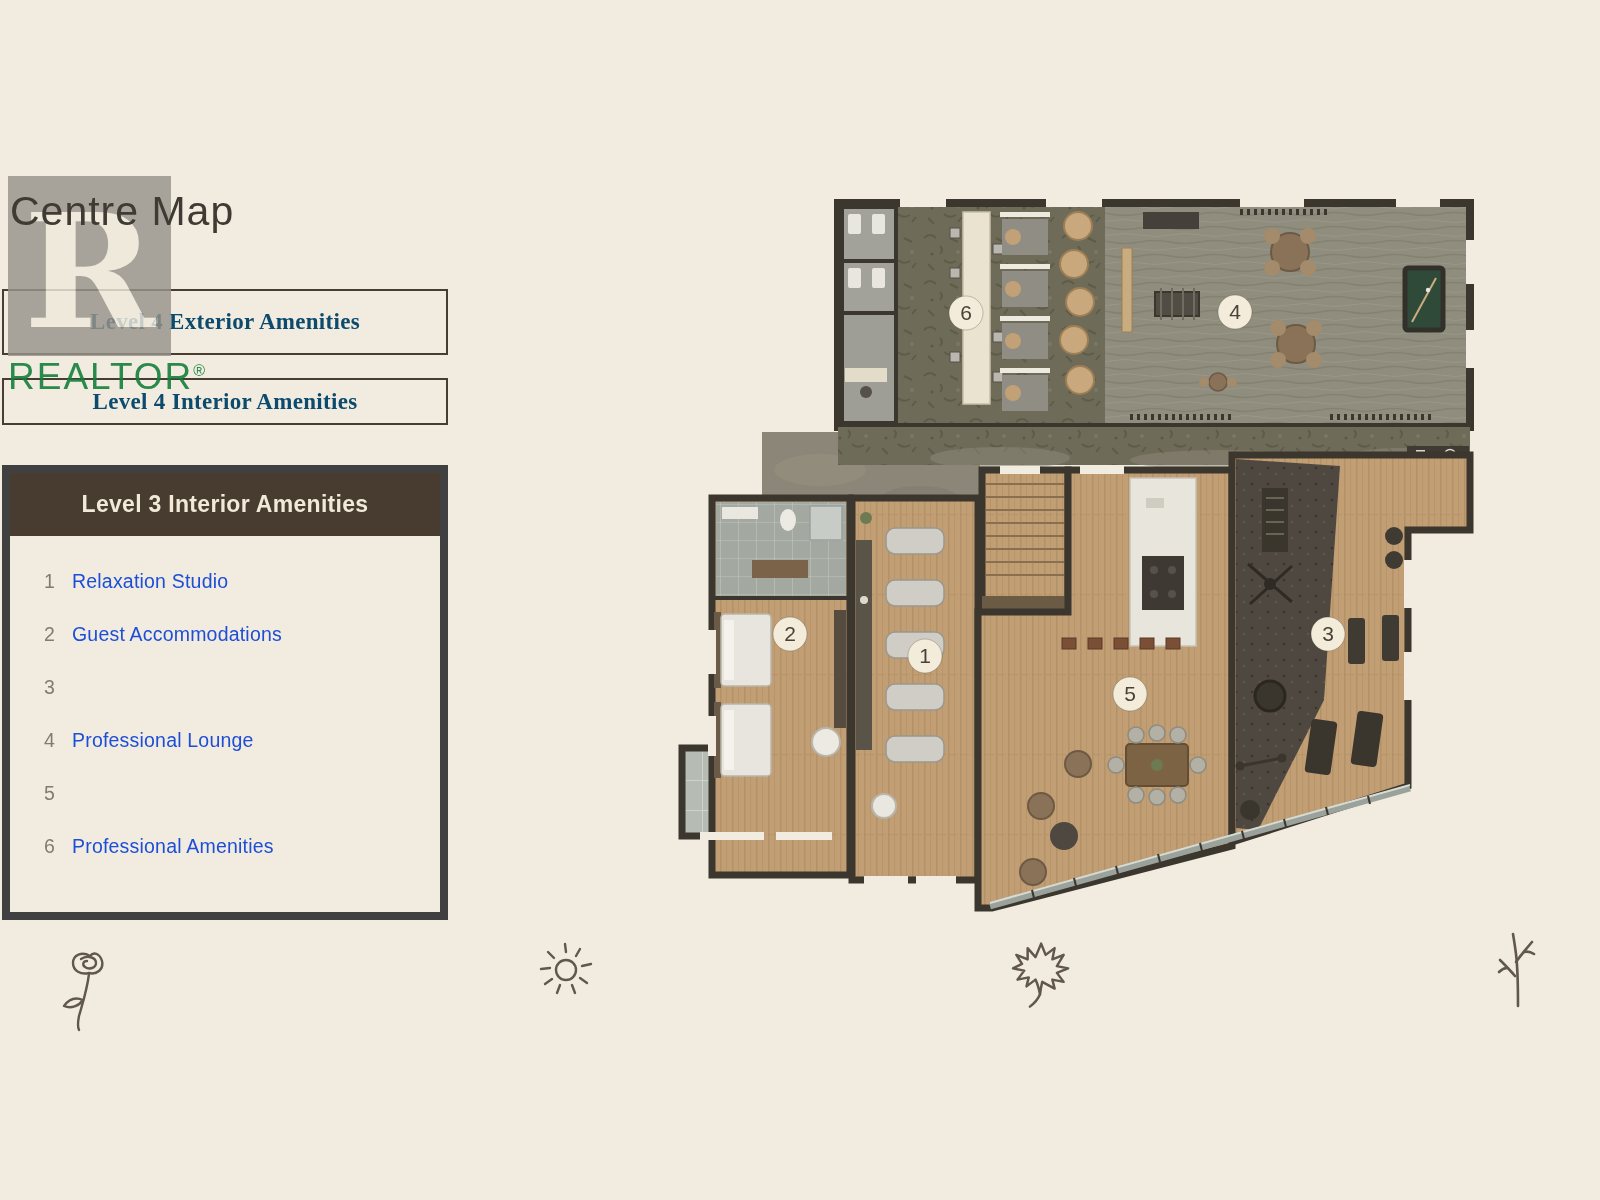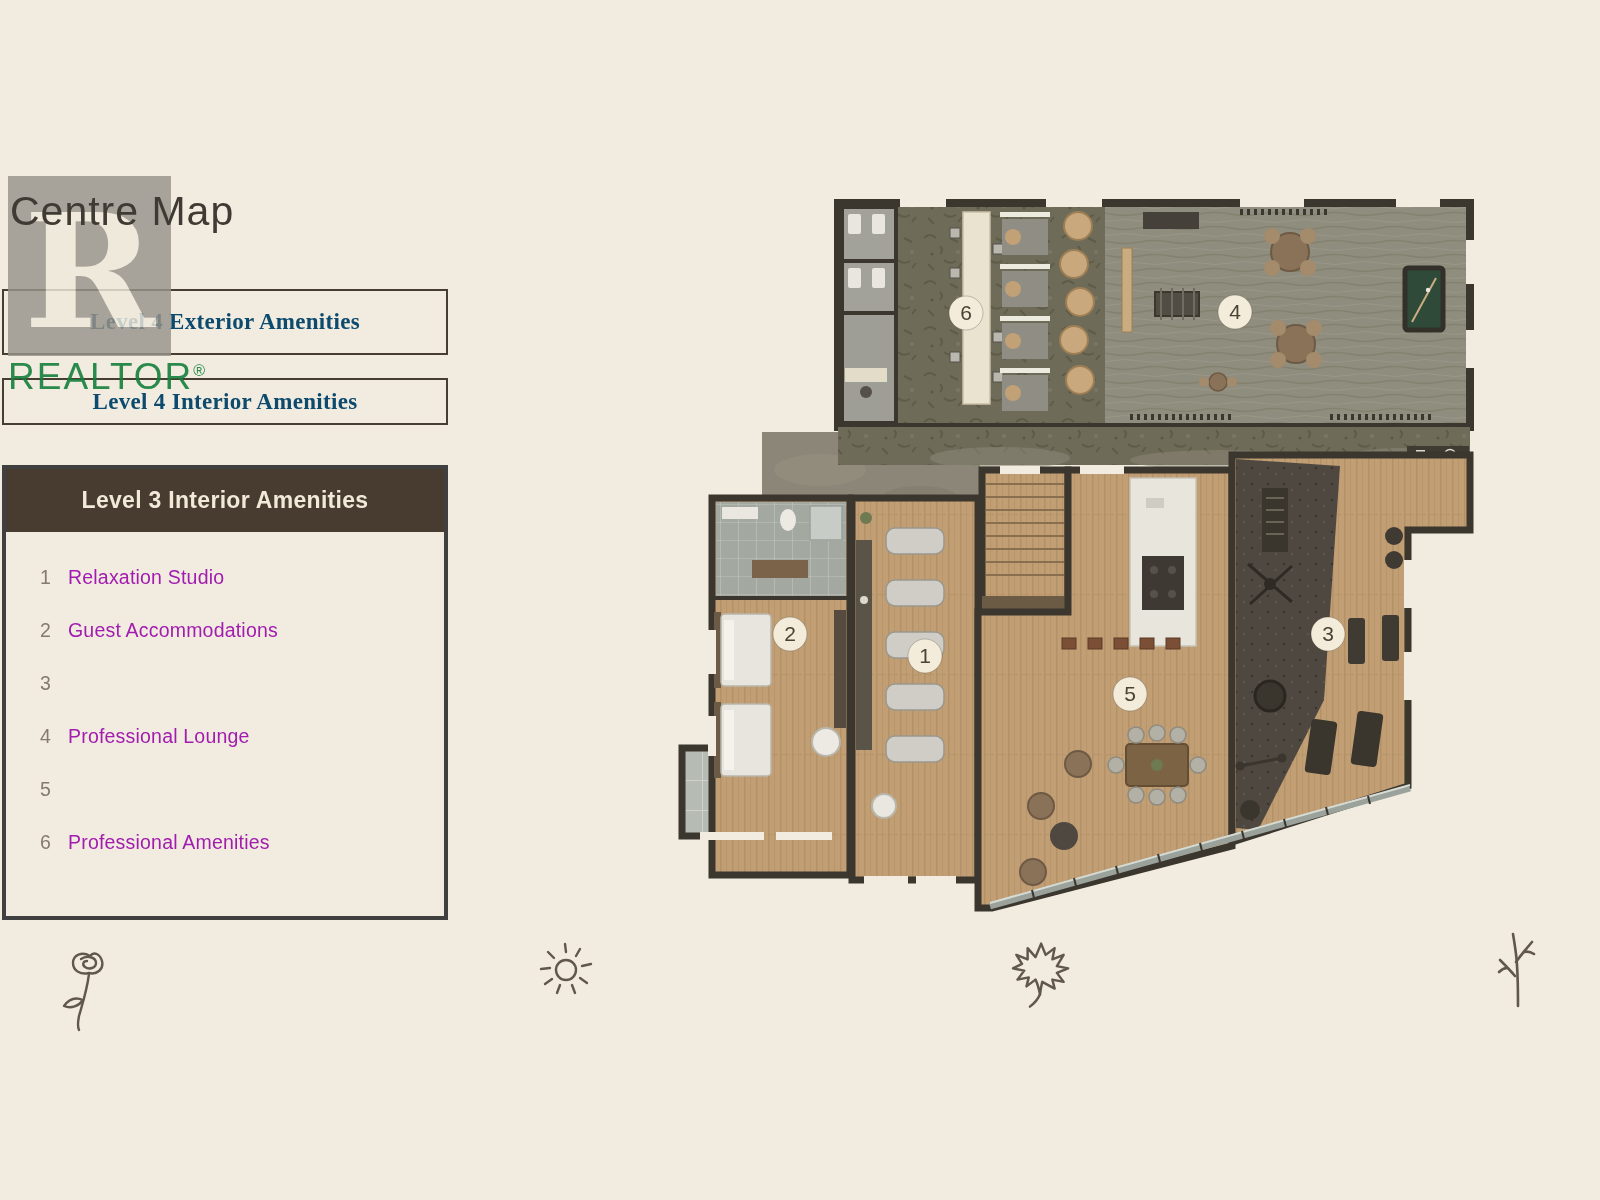--- a/index.html
+++ b/index.html
@@ -32,31 +32,31 @@
   .tab{
     position:absolute;left:2px;width:446px;box-sizing:border-box;z-index:1;
     border:2px solid #473d31;background:transparent;
     display:flex;align-items:center;justify-content:center;
   }
   .tab span{position:relative;z-index:10;font-weight:bold;font-size:23px;color:#0c4a6e;letter-spacing:.3px;font-family:Liberation Serif, serif;}
   #tab-l4-ext{top:289px;height:66px;}
   #tab-l4-int{top:378px;height:47px;}
   .panel{
     position:absolute;left:2px;top:465px;width:446px;height:455px;z-index:1;
-    box-sizing:border-box;border:4px solid #404040;
+    box-sizing:border-box;border:8px solid #404040;
   }
   .panel-header{
     height:63px;background:#483b30;
     display:flex;align-items:center;justify-content:center;
   }
   .panel-header span{font-weight:bold;font-size:23px;color:#f2ead8;letter-spacing:.3px;}
   .legend{padding:26px 16px 0 34px;}
   .legend-row{display:flex;margin-bottom:15px;line-height:38px;font-size:19.5px;}
   .legend-num{width:28px;flex:none;color:#857a6d;}
-  .legend-label{color:#a21caf;max-width:310px;letter-spacing:.2px;}
+  .legend-label{color:#1d4ed8;max-width:310px;letter-spacing:.2px;}
   
   .foot-icon{position:absolute;z-index:2;}
   #icon-rose{left:58px;top:946px;}
   #icon-sun{left:534px;top:936px;}
   #icon-maple{left:1004px;top:938px;}
   #icon-branch{left:1486px;top:924px;}
   .foot-icon svg{stroke:#4e4337;fill:none;stroke-linecap:round;stroke-linejoin:round;opacity:.88;}
   
   #floorplan{position:absolute;left:676px;top:195px;width:814px;height:745px;z-index:1;}
   .marker-circle{fill:#f3ecda;stroke:rgba(60,54,44,.28);stroke-width:1;}

